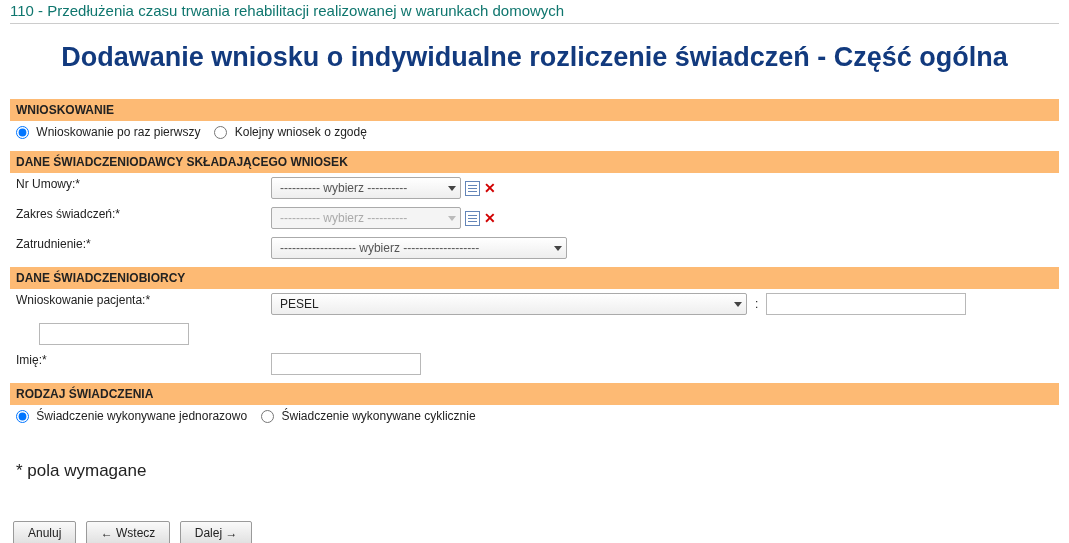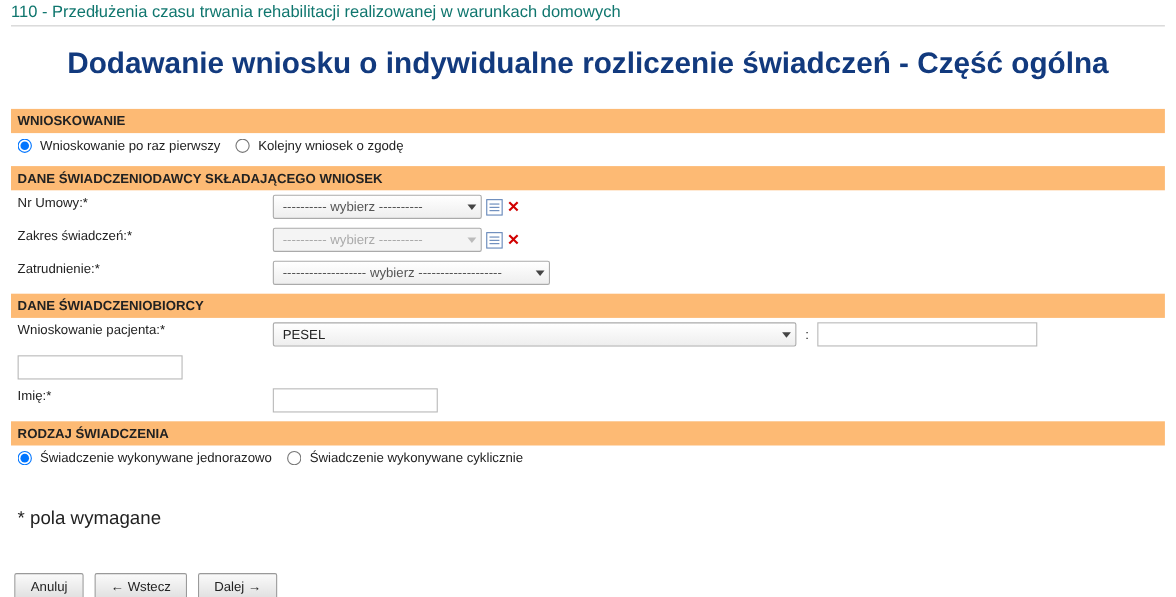--- a/index.html
+++ b/index.html
@@ -37,20 +37,21 @@
     min-height: 26px;
   }
   .row-label {
     width: 232px;
     flex-shrink: 0;
   }
   .row-field {
     display: flex;
     align-items: center;
     gap: 4px;
+    margin-left: 23px;
   }
   .btn-select {
     display: inline-flex;
     align-items: center;
     justify-content: space-between;
     border: 1px solid #aaa;
     background: linear-gradient(#fff, #eee);
     height: 22px;
     padding: 0 4px 0 8px;
     font-size: 12px;
@@ -152,21 +153,21 @@
       <span class="arrow"></span>
     </div>
     <span class="icon-list"></span>
     <span class="icon-x">✕</span>
   </div>
 </div>
 
 <div class="row">
   <div class="row-label">Zatrudnienie:*</div>
   <div class="row-field">
-    <div class="btn-select" style="width:252px">
+    <div class="btn-select" style="width:296px">
       <span>------------------- wybierz -------------------</span>
       <span class="arrow"></span>
     </div>
   </div>
 </div>
 
 <div class="section-header">DANE ŚWIADCZENIOBIORCY</div>
 
 <div class="row">
   <div class="row-label">Wnioskowanie pacjenta:*</div>

